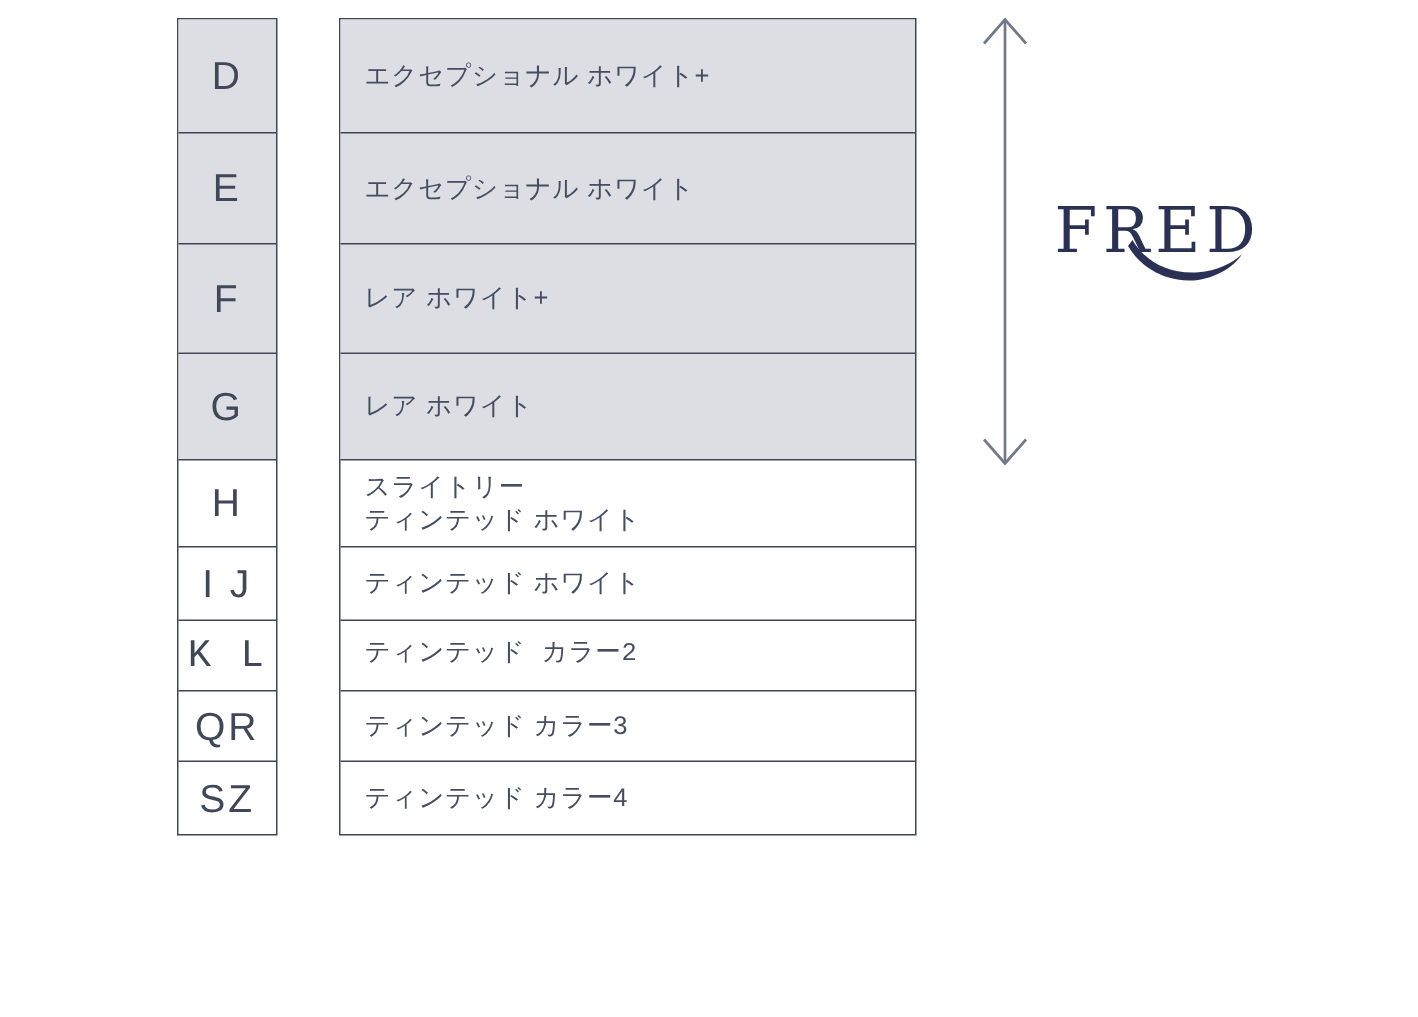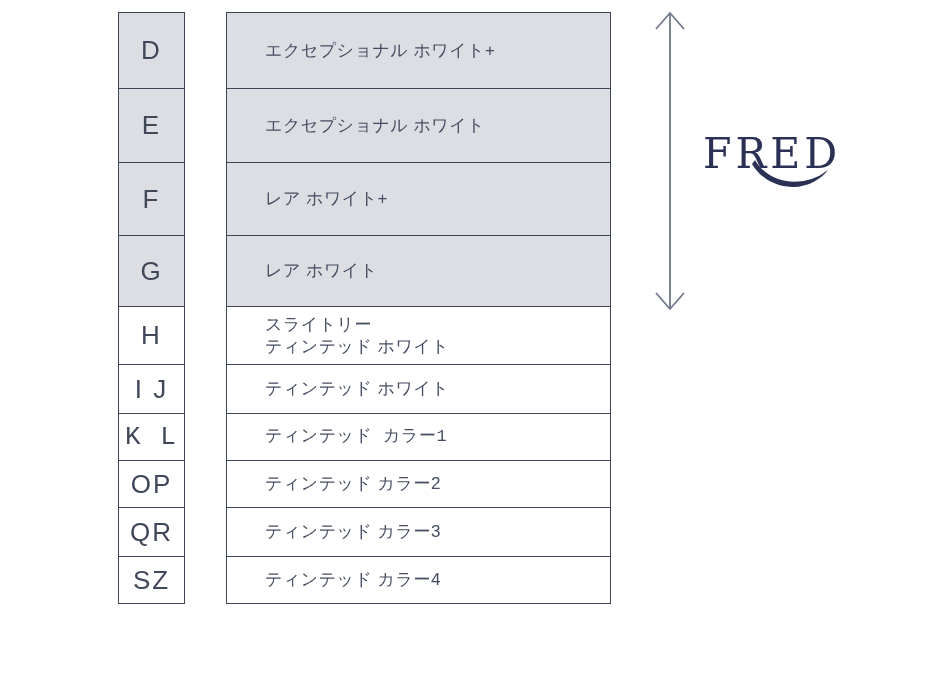--- a/index.html
+++ b/index.html
@@ -51,21 +51,21 @@
   
   .col .cell:nth-child(-n+4){background:var(--shade);}
   .letter-cell{
     justify-content:center;
     font-size:26px;
     font-weight:300;
     letter-spacing:2px;
     color:#3f4759;
   }
   .value-cell{
-    padding-left:38px;
+    padding-left:16px;
     font-size:17px;
     letter-spacing:0.5px;
     white-space:pre-line;
     line-height:1.25;
   }
   .range-arrow{
     position:absolute;
     left:648px;
     top:4px;
   }
@@ -81,34 +81,32 @@
 <div class="canvas">
 
   <div class="col letters-col">
     <div class="cell letter-cell">D</div>
     <div class="cell letter-cell">E</div>
     <div class="cell letter-cell">F</div>
     <div class="cell letter-cell">G</div>
     <div class="cell letter-cell">H</div>
     <div class="cell letter-cell">I J</div>
     <div class="cell letter-cell">K L</div>
-    <div class="cell letter-cell">OP</div>
     <div class="cell letter-cell">QR</div>
     <div class="cell letter-cell">SZ</div>
   </div>
 
   <div class="col values-col">
     <div class="cell value-cell">エクセプショナル ホワイト+</div>
     <div class="cell value-cell">エクセプショナル ホワイト</div>
     <div class="cell value-cell">レア ホワイト+</div>
     <div class="cell value-cell">レア ホワイト</div>
     <div class="cell value-cell">スライトリー
 ティンテッド ホワイト</div>
     <div class="cell value-cell">ティンテッド ホワイト</div>
-    <div class="cell value-cell">ティンテッド カラー1</div>
     <div class="cell value-cell">ティンテッド カラー2</div>
     <div class="cell value-cell">ティンテッド カラー3</div>
     <div class="cell value-cell">ティンテッド カラー4</div>
   </div>
 
   <svg class="range-arrow" width="44" height="314" viewBox="0 0 44 314">
     <g stroke="#70788a" stroke-width="1.8" fill="none">
       <line x1="22" y1="9" x2="22" y2="305"></line>
       <polyline points="8,25 22,9 36,25"></polyline>
       <polyline points="8,289 22,305 36,289"></polyline>

